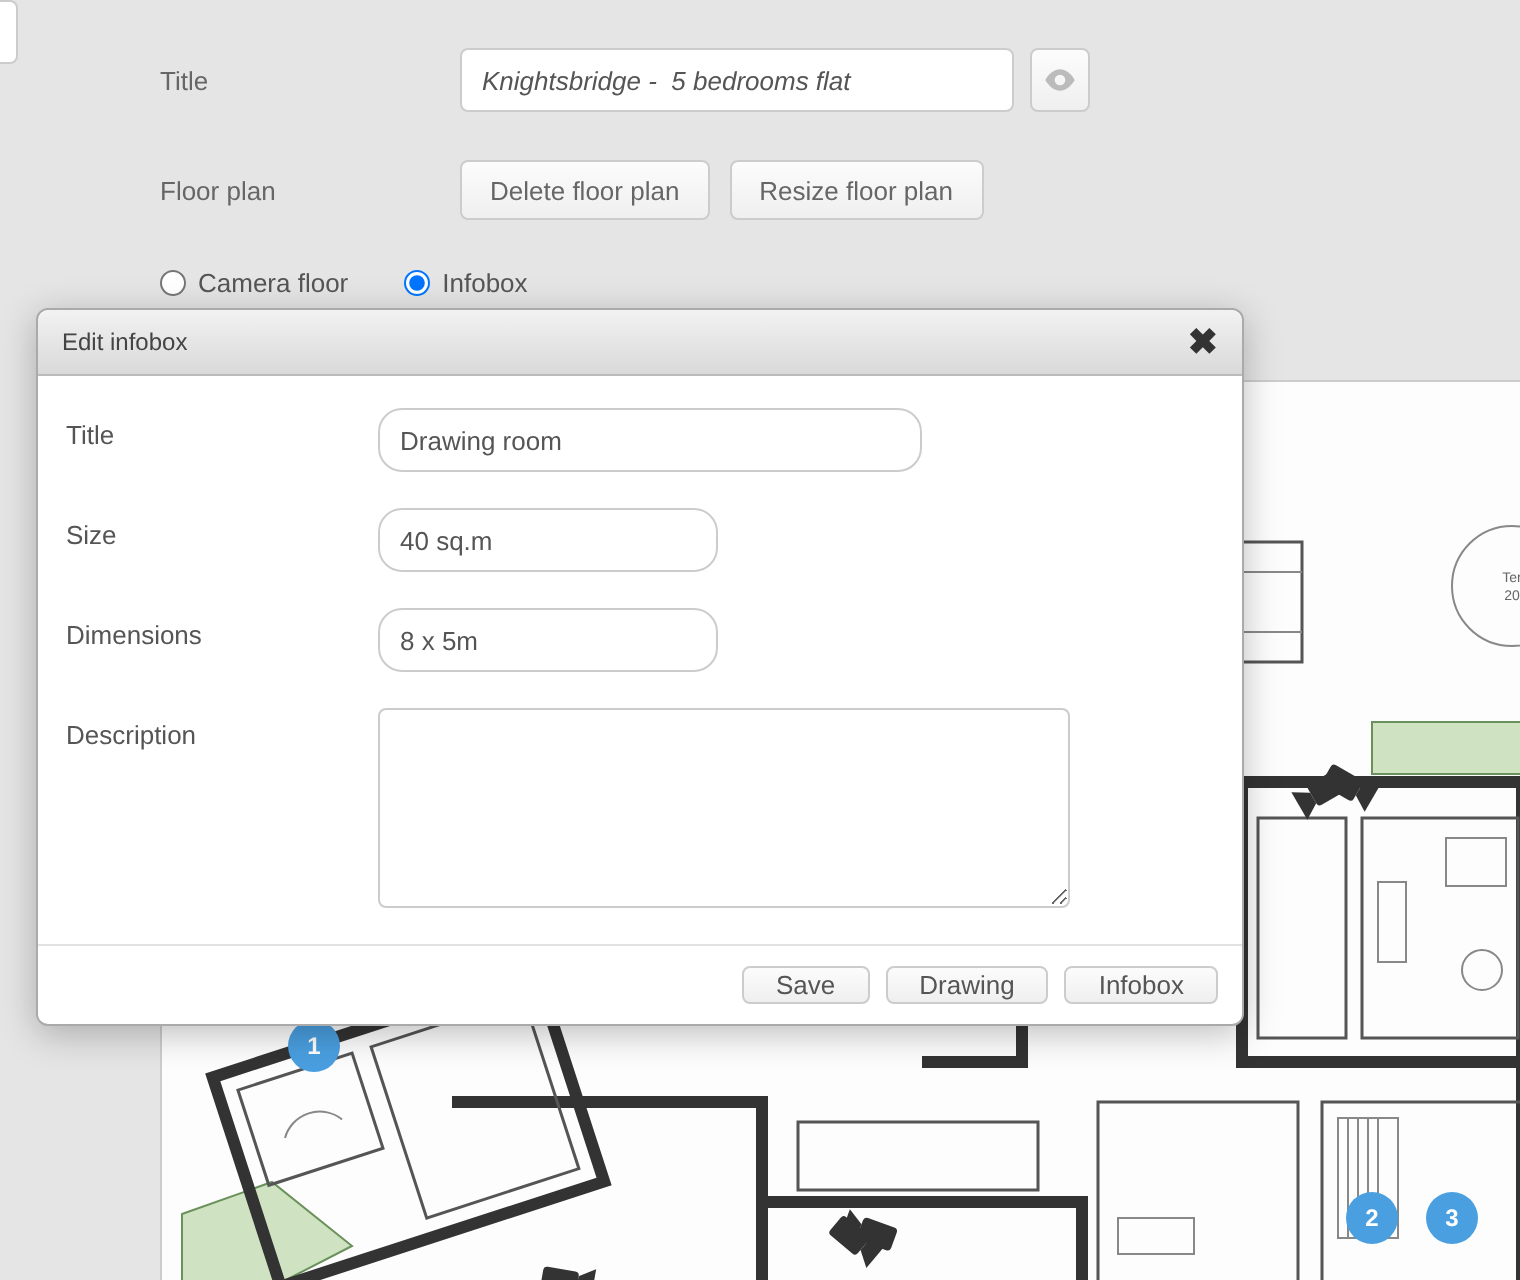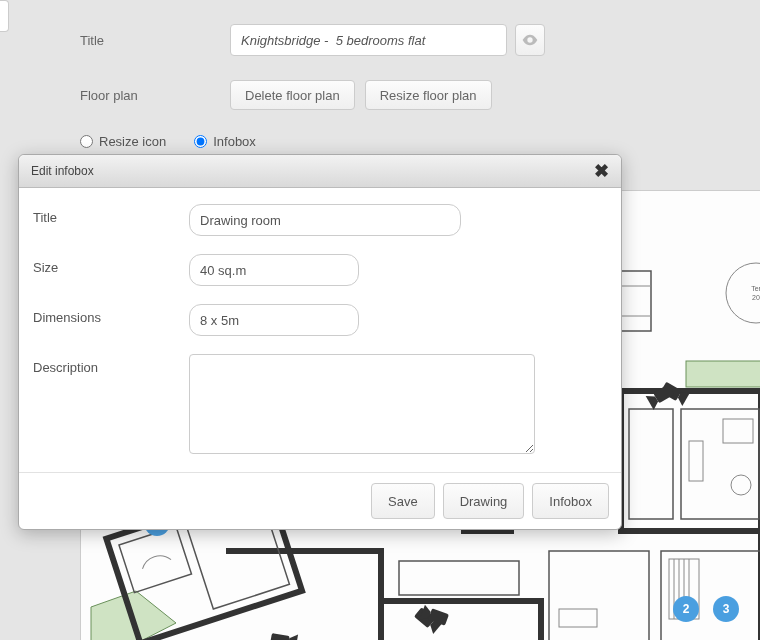--- a/index.html
+++ b/index.html
@@ -30,21 +30,21 @@
   .dialog-title{flex:1;font-weight:normal;color:#444;font-size:12px;}
   .dialog-close{font-size:18px;font-weight:bold;color:#333;cursor:pointer;line-height:1;}
   .dialog-body{padding:16px 14px 10px 14px;}
   .dialog-row{display:flex;margin-bottom:18px;}
   .dialog-row .dl{width:156px;color:#555;padding-top:6px;font-size:13px;}
   .d-input{height:30px;border:1px solid #ccc;border-radius:12px;padding:0 10px;font-size:13px;color:#555;}
   .d-title{width:250px;}
   .d-size,.d-dim{width:148px;}
   .d-desc{width:328px;height:86px;border:1px solid #ccc;border-radius:4px;padding:6px 8px;font-size:13px;color:#555;resize:both;}
   .dialog-footer{border-top:1px solid #e2e2e2;padding:10px 12px;display:flex;justify-content:flex-end;gap:8px;}
-  .foot-btn{height:36px;padding:0 16px;border:1px solid #ccc;border-radius:4px;background:linear-gradient(#fcfcfc,#efefef);color:#555;font-size:13px;cursor:pointer;}
+  .foot-btn{height:19px;padding:0 16px;border:1px solid #ccc;border-radius:4px;background:linear-gradient(#fcfcfc,#efefef);color:#555;font-size:13px;cursor:pointer;}
 </style>
 </head>
 <body>
 <div class="page">
 
   <div class="tab-stub"></div>
 
   <div class="form-area">
     <div class="form-row">
       <div class="form-label">Title</div>
@@ -57,21 +57,21 @@
     </div>
     <div class="form-row">
       <div class="form-label">Floor plan</div>
       <button class="btn">Delete floor plan</button>
       <button class="btn">Resize floor plan</button>
     </div>
     <div class="form-row" style="margin-bottom:0;">
       <div class="radio-group">
         <label class="radio-item">
           <input type="radio" name="ae" style="">
-          <span>Resize icon</span>
+          <span>Camera floor</span>
         </label>
         <label class="radio-item">
           <input type="radio" name="ae" checked="" style="">
           <span>Infobox</span>
         </label>
       </div>
     </div>
   </div>
 
   <div class="canvas">

